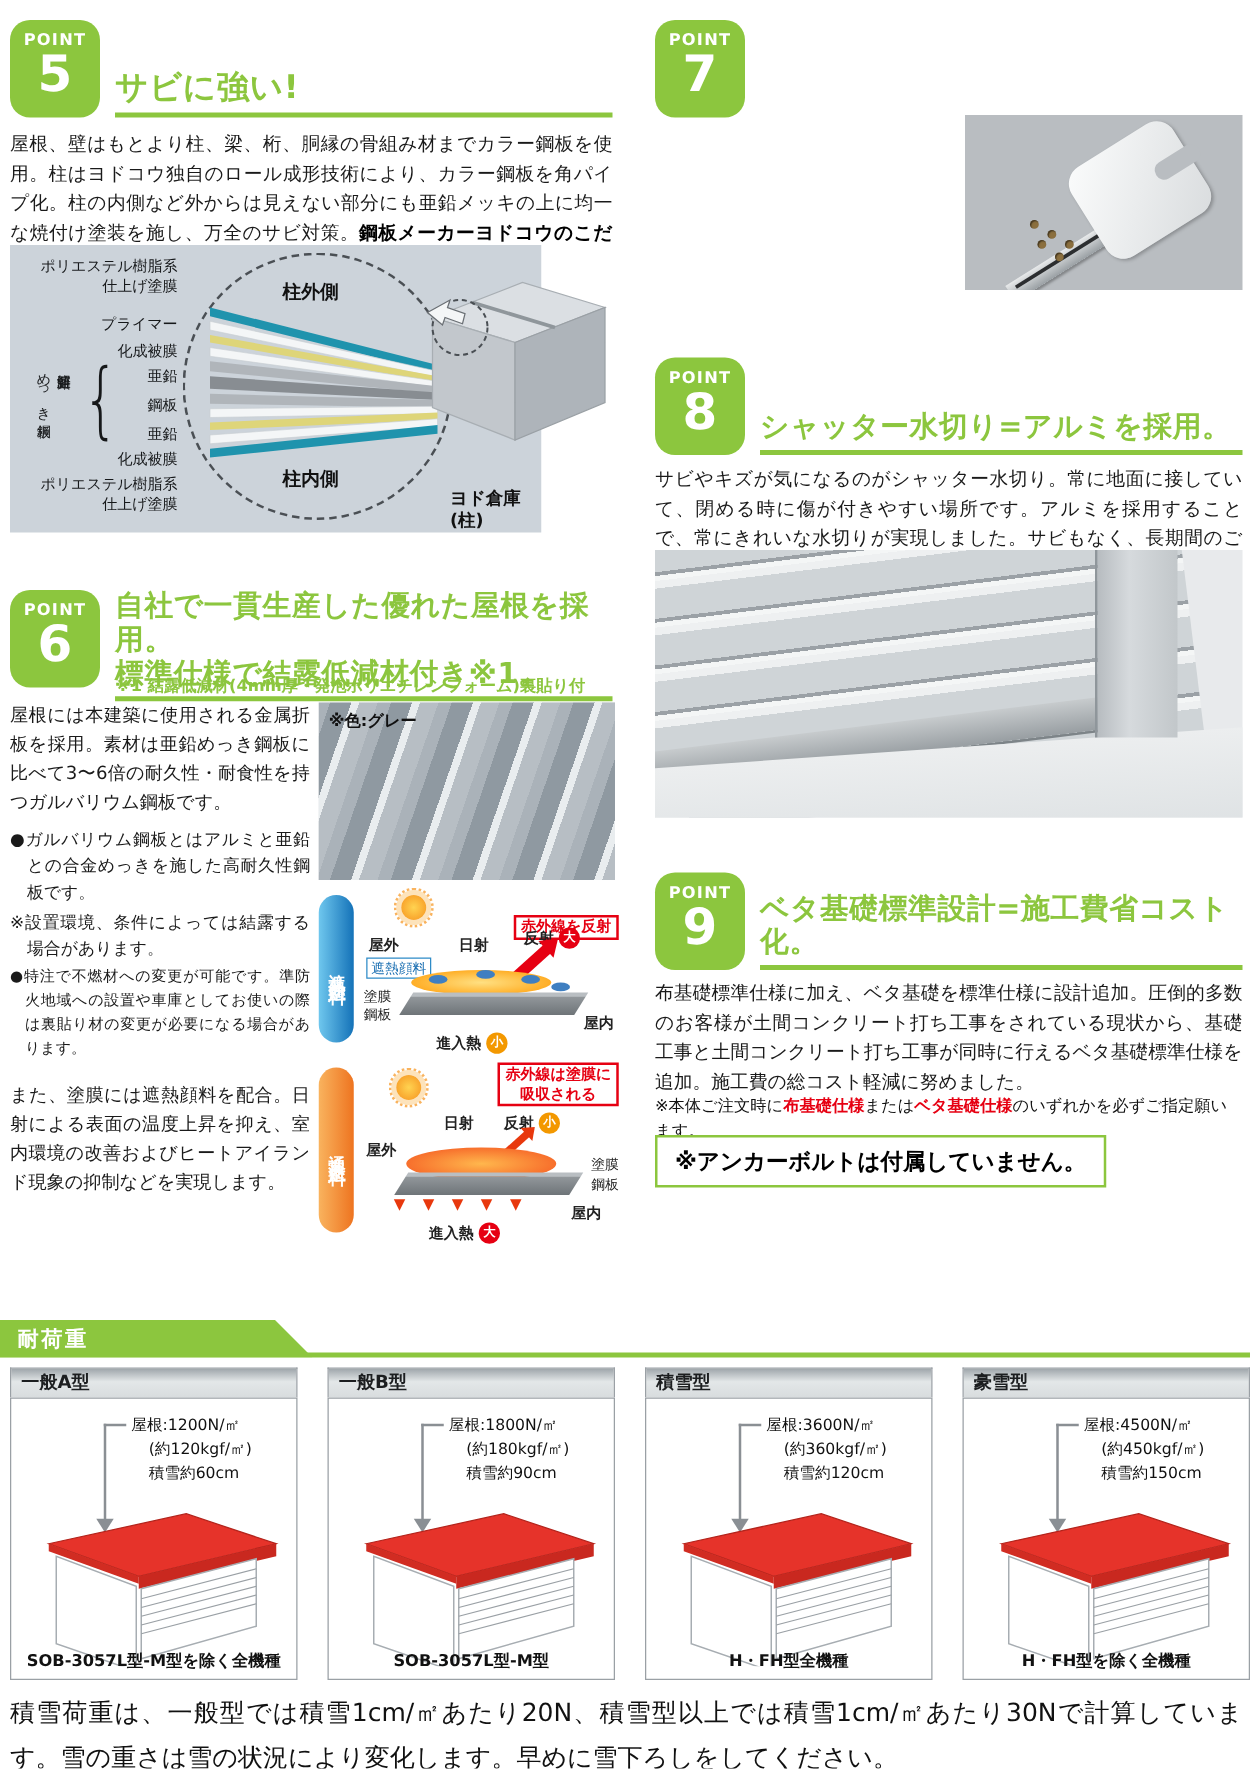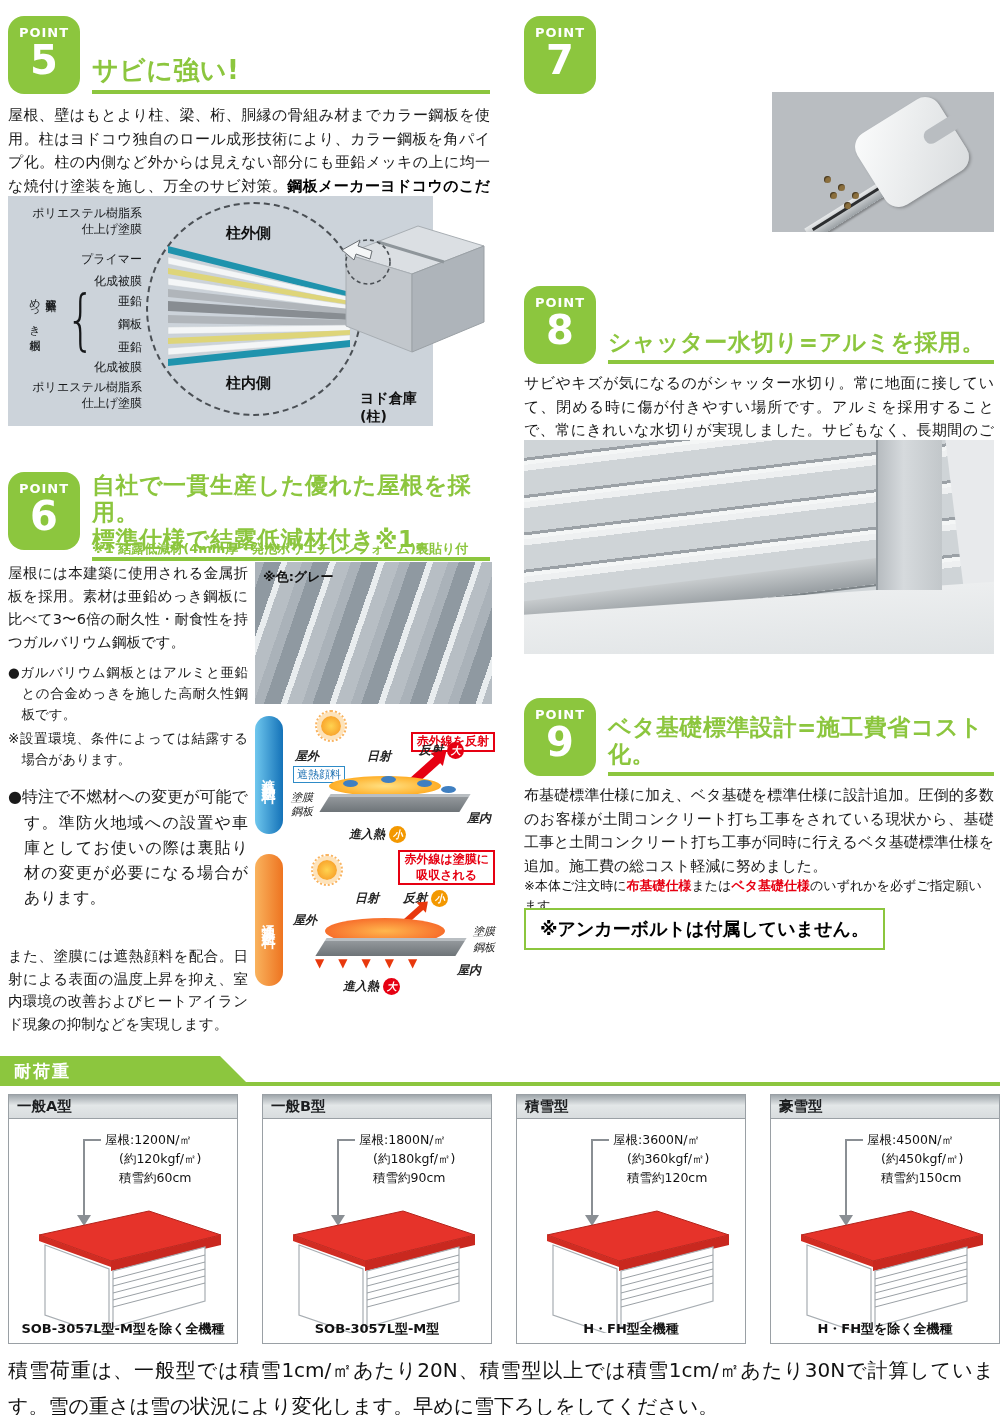--- a/index.html
+++ b/index.html
@@ -59,21 +59,21 @@
   .floor{position:absolute;left:-10px;bottom:-28px;width:500px;height:84px;background:linear-gradient(#eceeef,#dde1e3);transform:rotate(-4deg);}
   .pillar{position:absolute;right:52px;top:0;width:66px;height:150px;background:linear-gradient(90deg,#b7bcc0,#d6dadd 40%,#c2c7ca);border-left:2px solid #8f969b;}
 
   
   .heat{position:absolute;left:255px;width:240px;}
   .pill{position:absolute;left:0;width:28px;border-radius:14px;color:#fff;display:flex;align-items:center;justify-content:center;}
   .pill span{writing-mode:vertical-rl;font-size:14px;font-weight:bold;letter-spacing:4px;}
   .pill.blue{background:linear-gradient(90deg,#6fc7ee,#1472b8);}
   .pill.orange{background:linear-gradient(90deg,#f9b35e,#ee7420);}
   .scene{position:absolute;left:36px;top:0;width:204px;height:140px;}
-  .lab{position:absolute;font-size:12px;color:#222;font-weight:600;font-style:italic;}
+  .lab{position:absolute;font-size:12px;color:#222;font-weight:600;}
   .lab.tiny{font-size:11px;font-weight:normal;}
   .redbox{position:absolute;border:2px solid var(--red);color:var(--red);font-weight:bold;font-size:12px;
     background:#fff;padding:0 4px;line-height:1.3;text-align:center;white-space:nowrap;}
   .bluebox{position:absolute;border:1.5px solid #2e8bc7;color:#1b6fb2;font-size:11px;background:#fff;padding:0 3px;}
   .circ{display:inline-block;width:17px;height:17px;border-radius:50%;color:#fff;font-size:10px;line-height:17px;
     text-align:center;font-weight:bold;vertical-align:middle;}
   .circ.red{background:var(--red);} .circ.org{background:var(--orange);}
   .sun{position:absolute;width:20px;height:20px;border-radius:50%;background:radial-gradient(#ffd351,#f6921e);
     box-shadow:0 0 0 4px rgba(250,175,60,.35);outline:2px dotted #f9b35e;outline-offset:4px;}
   .slab{position:absolute;width:140px;height:18px;background:linear-gradient(#93989c,#6e7478);transform:skewX(-32deg);
@@ -196,22 +196,22 @@
           <div>標準仕様で結露低減材付き※1。</div>
       </div>
     </div>
   </div>
   <div class="small-note" style="position:absolute;left:92px;top:540px;">※1 結露低減材(4mm厚・発泡ポリエチレンフォーム)裏貼り付</div>
 
   <div class="body-text" style="left:8px;top:562px;width:240px;font-size:14.5px;">
     <p>屋根には本建築に使用される金属折板を採用。素材は亜鉛めっき鋼板に比べて3〜6倍の耐久性・耐食性を持つガルバリウム鋼板です。</p>
     <p class="hang" style="font-size:13.5px;margin-top:8px;">●ガルバリウム鋼板とはアルミと亜鉛との合金めっきを施した高耐久性鋼板です。</p>
     <p class="hang" style="font-size:13.5px;margin-top:2px;">※設置環境、条件によっては結露する場合があります。</p>
-    <p class="hang" style="font-size:16px;margin-top:14px;">●特注で不燃材への変更が可能です。準防火地域への設置や車庫としてお使いの際は裏貼り材の変更が必要になる場合があります。</p>
-    <p style="margin-top:34px;">また、塗膜には遮熱顔料を配合。日射による表面の温度上昇を抑え、室内環境の改善およびヒートアイランド現象の抑制などを実現します。</p>
+    <p class="hang" style="font-size:12px;margin-top:2px;">●特注で不燃材への変更が可能です。準防火地域への設置や車庫としてお使いの際は裏貼り材の変更が必要になる場合があります。</p>
+    <p style="margin-top:18px;">また、塗膜には遮熱顔料を配合。日射による表面の温度上昇を抑え、室内環境の改善およびヒートアイランド現象の抑制などを実現します。</p>
   </div>
 
   <div class="roof-photo">
     <div class="roof-ribs"></div>
     <div class="roof-label">※色:グレー</div>
   </div>
 
   <div class="heat" style="top:712px;height:134px;">
     <div class="pill blue" style="top:4px;height:118px;">
       <span>遮熱塗料</span>

